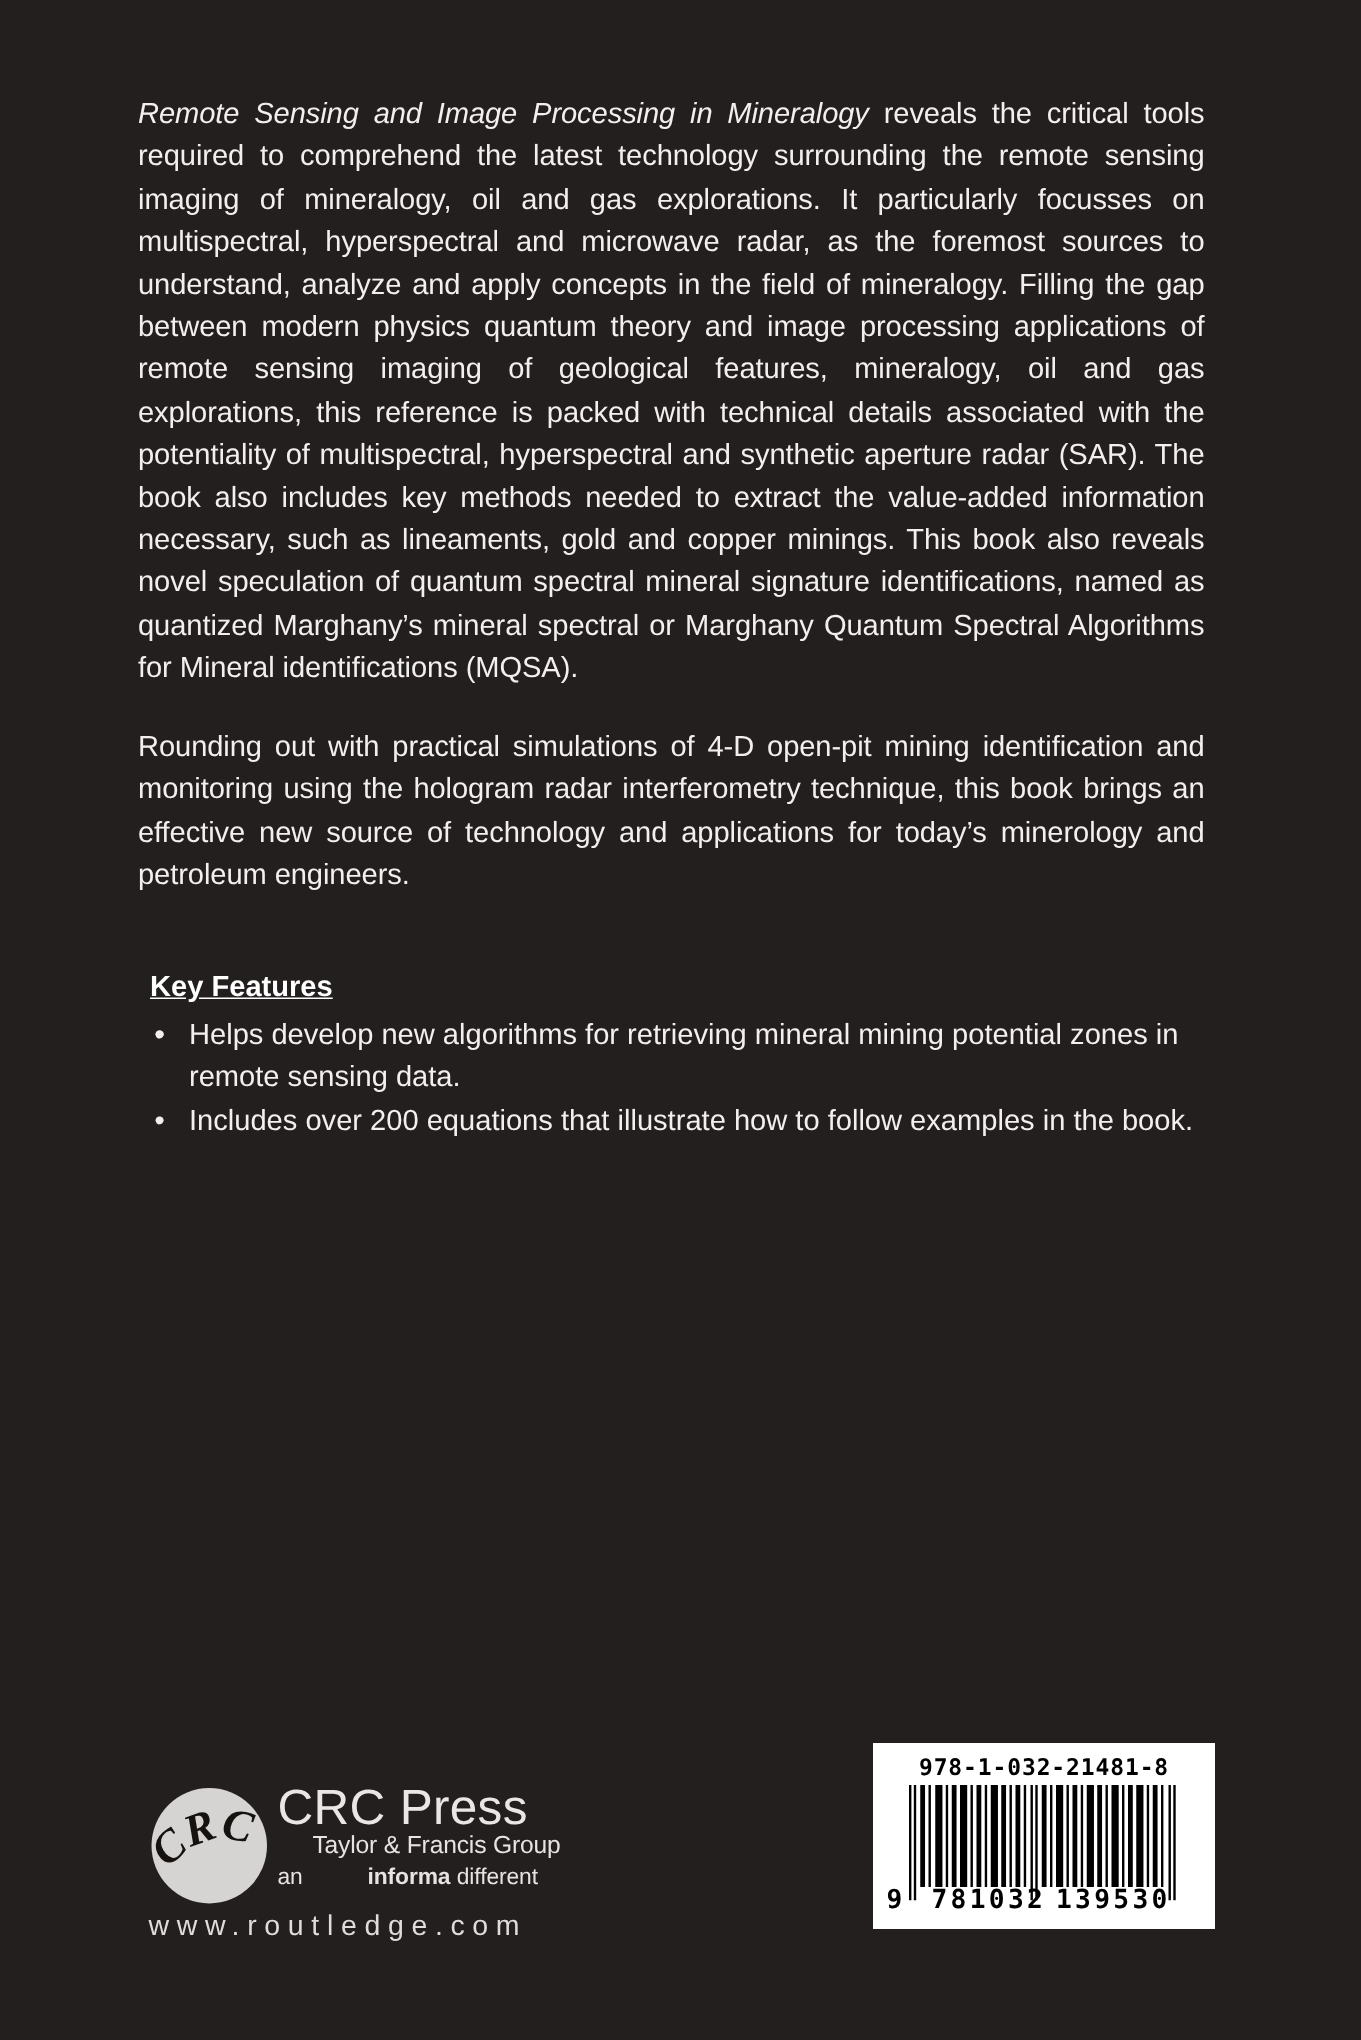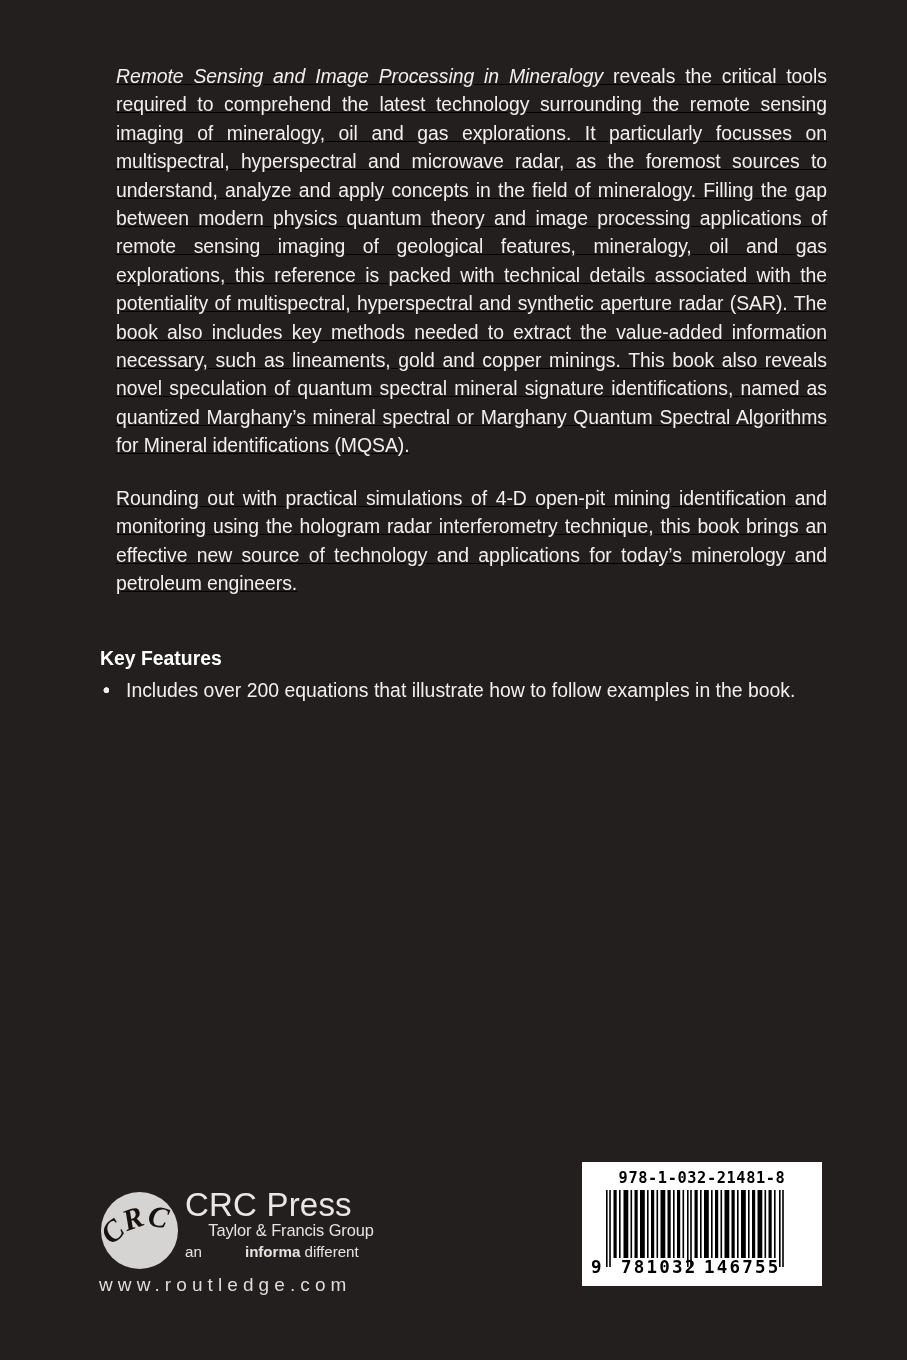--- a/index.html
+++ b/index.html
@@ -19,24 +19,23 @@
     position: relative;
     width: 907px;
     height: 1360px;
     background: #231f1f;
     box-sizing: border-box;
   }
 
   
   .text-column {
     position: absolute;
-    left: 116px;
+    left: 92px;
     top: 62px;
     width: 711px;
-    text-decoration: underline;
   }
 
   .para {
     color: #f2f0ee;
     font-size: 19.4px;
     line-height: 28.4px;
     text-align: justify;
     text-justify: inter-word;
     margin: 0 0 24px 0;
     letter-spacing: -0.05px;
@@ -55,20 +54,21 @@
     width: 711px;
   }
 
   .kf-heading {
     color: #ffffff;
     font-size: 19.4px;
     font-weight: bold;
     line-height: 26px;
     margin: 0 0 5px 0;
     letter-spacing: 0px;
+    text-decoration: underline;
   }
 
   .kf-list {
     list-style: none;
     margin: 0;
     padding: 0;
   }
 
   .kf-item {
     position: relative;
@@ -158,21 +158,20 @@
   }
 
   
   .barcode-panel {
     position: absolute;
     left: 582px;
     top: 1162px;
     width: 228px;
     height: 124px;
     background: #ffffff;
-    padding-left: 12px;
   }
 
   .isbn-text {
     position: absolute;
     left: 0;
     top: 7px;
     width: 100%;
     text-align: center;
     color: #000000;
     font-family: "DejaVu Sans Mono", monospace;
@@ -233,20 +232,21 @@
 
   <div class="key-features">
     <div class="kf-heading">Key Features</div>
 
     <ul class="kf-list">
       <li class="kf-item">
         <span class="kf-bullet">•</span>
       </li>
       <li class="kf-item">
         <span class="kf-bullet">•</span>
+        <span>Helps develop new algorithms for retrieving mineral mining potential zones  in remote sensing data.</span>
       </li>
       <li class="kf-item">
         <span class="kf-bullet">•</span>
         <span>Includes over 200 equations that illustrate how to follow examples in the book.</span>
       </li>
     </ul>
   </div>
 
   <div class="crc-logo">
 
@@ -318,17 +318,17 @@
 
           <rect x="173" y="0" width="1.6" height="77"></rect>
           <rect x="176.2" y="0" width="1.6" height="77"></rect>
         </g>
       </svg>
     </div>
 
     <div class="ean-digits">
       <span class="ean-lead">9</span>
       <span class="ean-left">781032</span>
-      <span class="ean-right">146755</span>
+      <span class="ean-right">139530</span>
     </div>
   </div>
 
 </div>
 
 </body></html>

